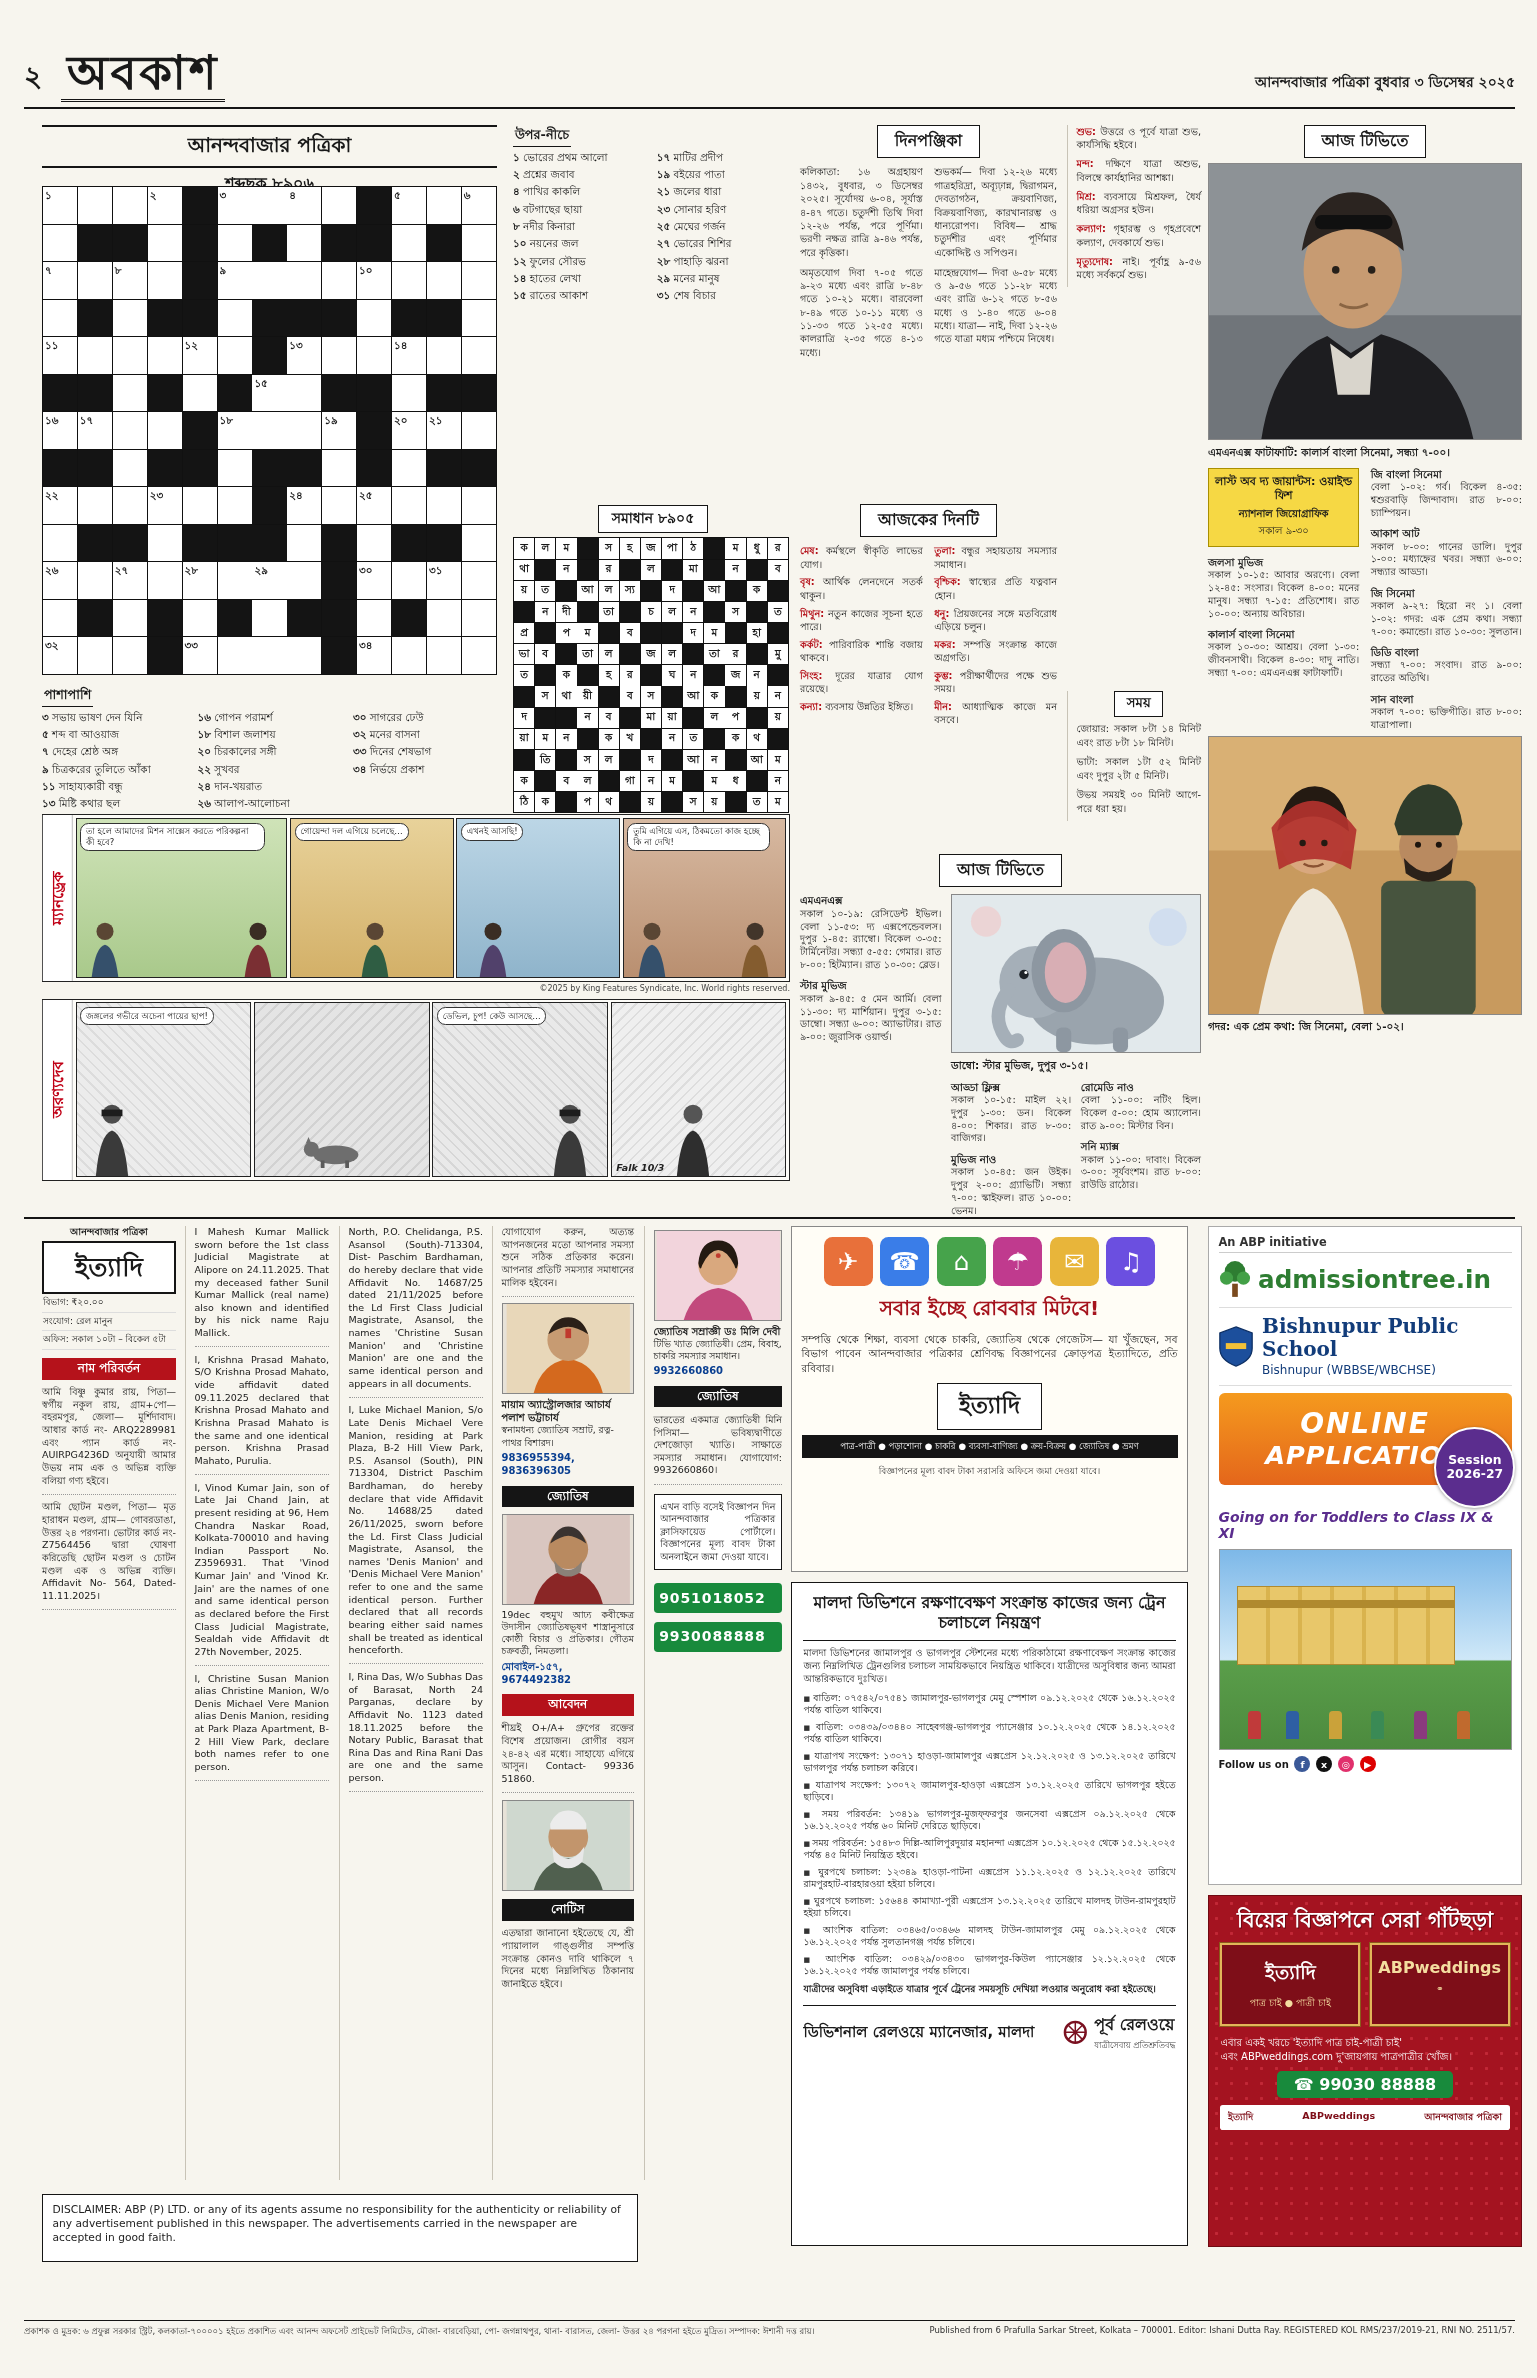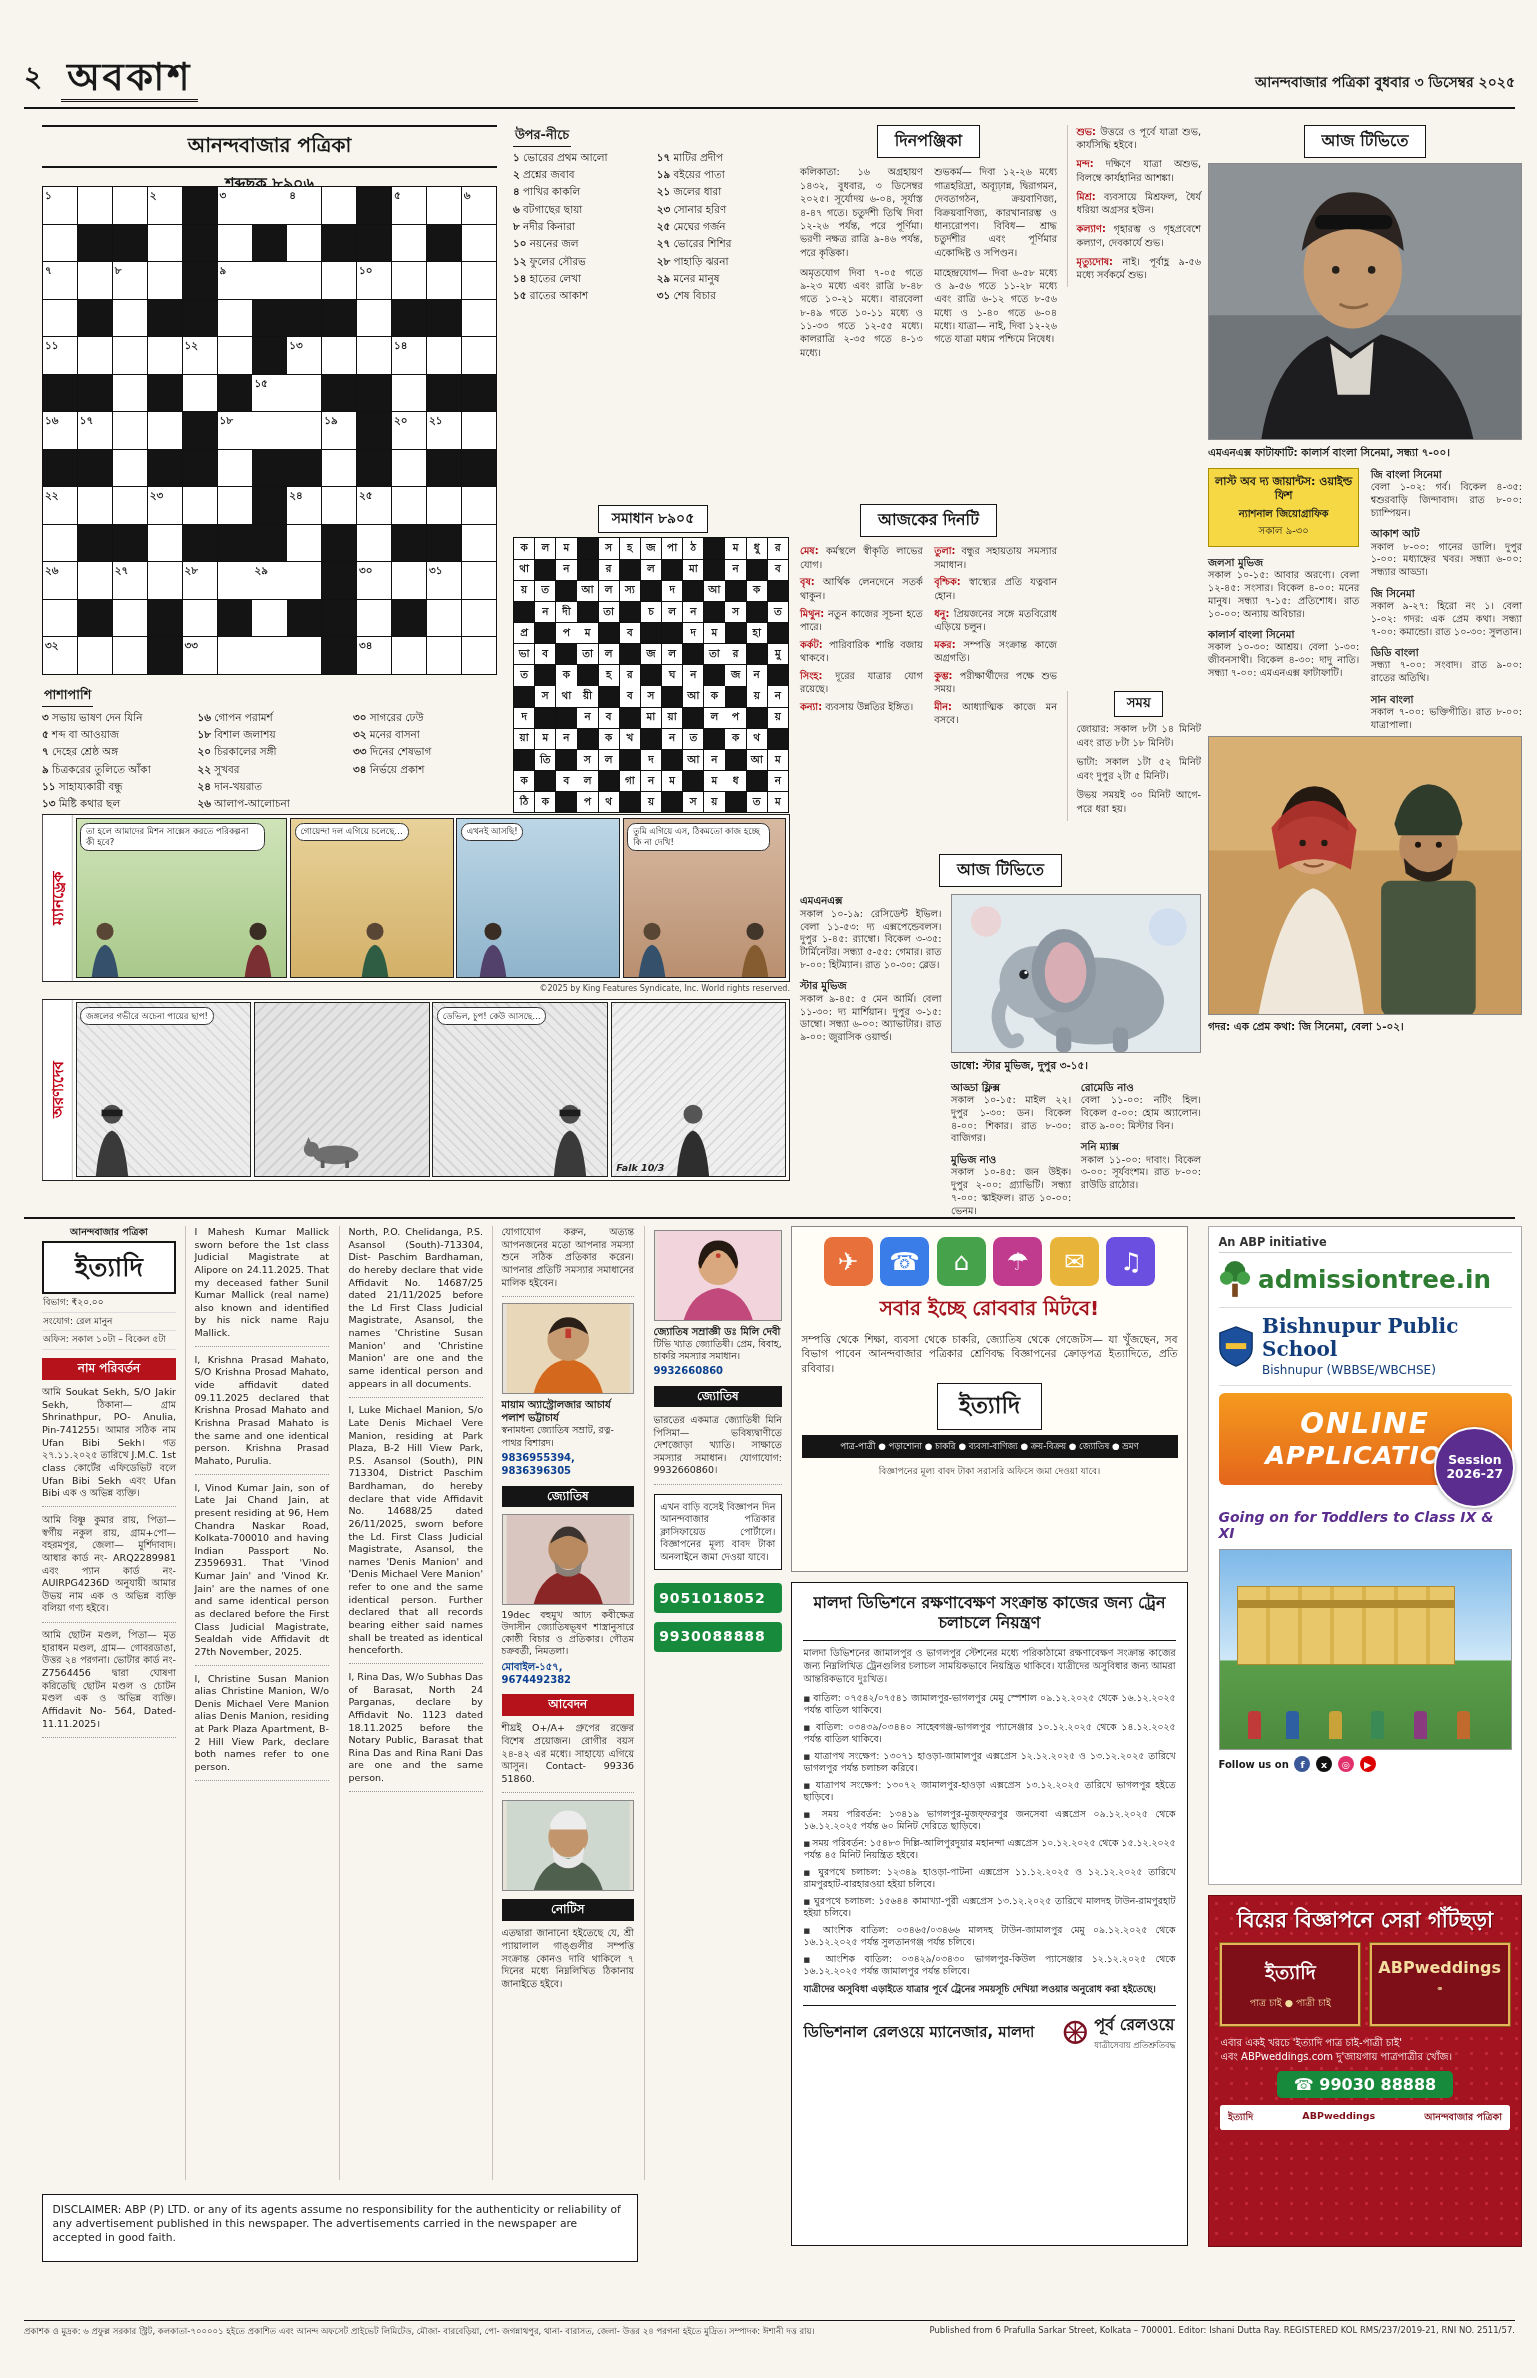--- a/index.html
+++ b/index.html
@@ -2,21 +2,21 @@
 <html style="font-size:15px"><head>
 <meta charset="utf-8">
 <style>
 *{margin:0;padding:0;box-sizing:border-box;}
 body{background:#9a968e;font-family:"DejaVu Sans","Liberation Sans",sans-serif;}
 #page{position:relative;width:1538px;height:2378px;background:#f7f5ee;color:#191919;margin:0 auto;overflow:hidden;}
 .abs{position:absolute;}
 
 .header{display:flex;align-items:flex-end;gap:19px;border-bottom:2.8px solid #151515;padding-bottom:4.7px;}
 .pgnum{font-family:"DejaVu Serif",serif;font-size:28px;font-weight:bold;}
-.masthead{font-family:"DejaVu Serif",serif;font-size:38px;font-weight:bold;letter-spacing:2.8px;border-bottom:3.8px double #151515;line-height:1;padding:0 5.7px 3.8px;}
+.masthead{font-family:"DejaVu Serif",serif;font-size:47px;font-weight:bold;letter-spacing:2.8px;border-bottom:3.8px double #151515;line-height:1;padding:0 5.7px 3.8px;}
 .dateline{margin-left:auto;font-size:14px;font-weight:bold;padding-bottom:7.6px;}
 
 .sec-label{display:block;width:max-content;margin:0 auto;border:1.5px solid #151515;padding:1.9px 17px;font-weight:bold;font-size:16px;background:#fff;}
 
 .cw-paper{font-family:"DejaVu Serif",serif;font-size:20px;font-weight:bold;text-align:center;border-top:2.4px solid #151515;border-bottom:2.4px solid #151515;padding:2.8px 0;}
 .cw-title{font-size:16px;font-weight:bold;text-align:center;margin-top:3.8px;}
 .cw-grid{display:grid;border:1.9px solid #111;background:#111;gap:0.9px;}
 .cw-grid .blk{background:#141414;}
 .cw-grid .wht{background:#fff;position:relative;}
 .numgrid .wht span{position:absolute;top:0.9px;left:1.9px;font-size:10.4px;font-weight:bold;}
@@ -1054,21 +1054,20 @@
     <div class="itemadi-logo">ইত্যাদি</div>
     <div>
 
     <div class="info-line">বিভাগ: ₹২০.০০</div>
         <div class="info-line">সংযোগ: রেল মানুন</div>
         <div class="info-line">অফিস: সকাল ১০টা – বিকেল ৫টা</div>
       </div>
     <div class="red-head">নাম পরিবর্তন</div>
     <div>
 
-    <p class="cl-text">আমি Soukat Sekh, S/O Jakir Sekh, ঠিকানা— গ্রাম Shrinathpur, PO- Anulia, Pin-741255। আমার সঠিক নাম Ufan Bibi Sekh। গত ২৭.১১.২০২৫ তারিখে J.M.C. 1st class কোর্টের এফিডেভিট বলে Ufan Bibi Sekh এবং Ufan Bibi এক ও অভিন্ন ব্যক্তি।</p>
         <p class="cl-text">আমি বিষ্ণু কুমার রায়, পিতা— স্বর্গীয় নকুল রায়, গ্রাম+পো— বহরমপুর, জেলা— মুর্শিদাবাদ। আধার কার্ড নং- ARQ2289981 এবং প্যান কার্ড নং- AUIRPG4236D অনুযায়ী আমার উভয় নাম এক ও অভিন্ন ব্যক্তি বলিয়া গণ্য হইবে।</p>
         <p class="cl-text">আমি ছোটন মণ্ডল, পিতা— মৃত হারাধন মণ্ডল, গ্রাম— গোবরডাঙা, উত্তর ২৪ পরগনা। ভোটার কার্ড নং- Z7564456 দ্বারা ঘোষণা করিতেছি ছোটন মণ্ডল ও চোটন মণ্ডল এক ও অভিন্ন ব্যক্তি। Affidavit No- 564, Dated- 11.11.2025।</p>
       </div>
   </div>
 
   <div class="abs bcol" style="left:185px;top:1226px;width:144px;height:954px;padding-left:8.5px;">
     <div>
 
     <p class="cl-text">I Mahesh Kumar Mallick sworn before the 1st class Judicial Magistrate at Alipore on 24.11.2025. That my deceased father Sunil Kumar Mallick (real name) also known and identified by his nick name Raju Mallick.</p>
         <p class="cl-text">I, Krishna Prasad Mahato, S/O Krishna Prosad Mahato, vide affidavit dated 09.11.2025 declared that Krishna Prosad Mahato and Krishna Prasad Mahato is the same and one identical person. Krishna Prasad Mahato, Purulia.</p>

